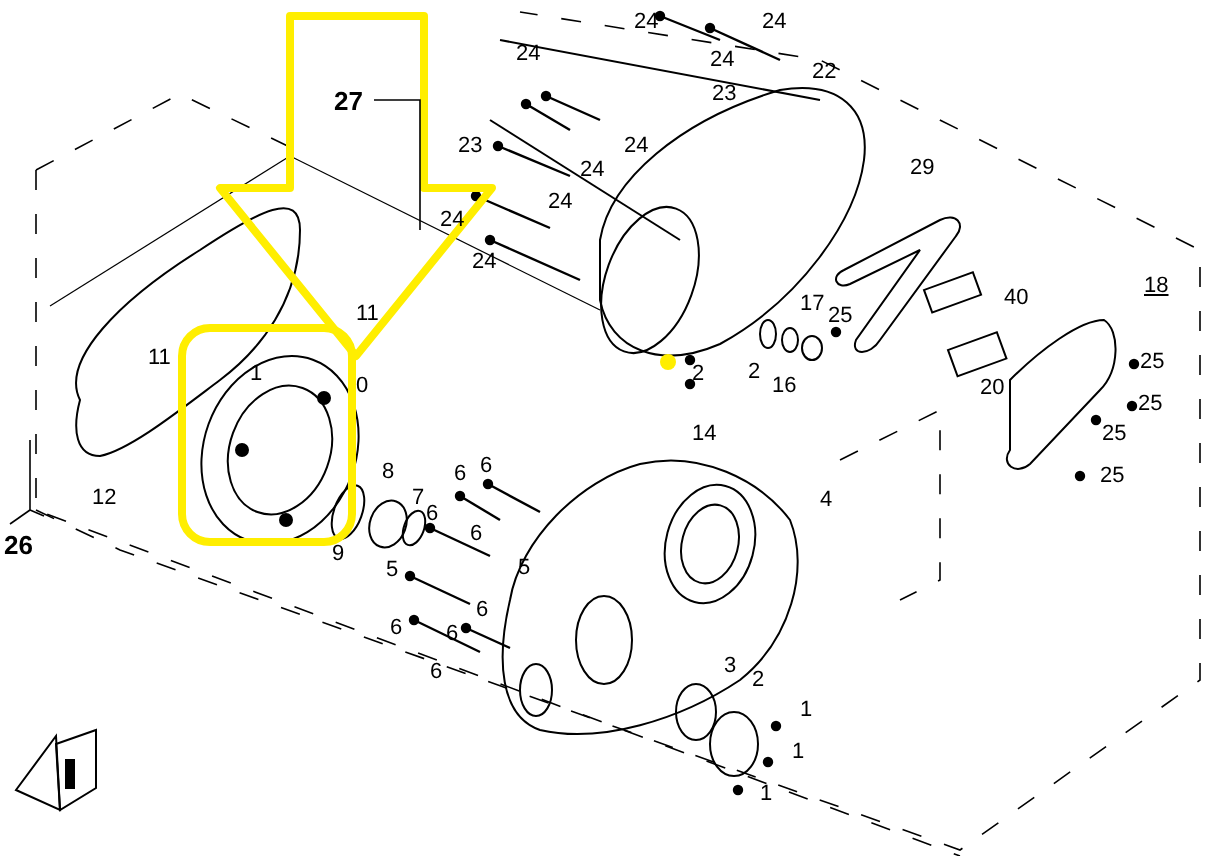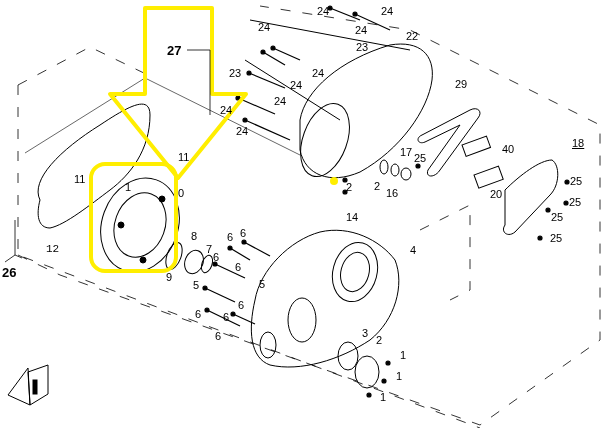--- a/index.html
+++ b/index.html
@@ -154,21 +154,21 @@
     <span class="lbl" style="left: 551px; top: 212px;">25</span>
     <span class="lbl" style="left: 550px; top: 233px;">25</span>
     <span class="lbl" style="left: 414px; top: 153px;">25</span>
     <span class="lbl" style="left: 400px; top: 147px;">17</span>
     <span class="lbl" style="left: 374px; top: 181px;">2</span>
     <span class="lbl" style="left: 386px; top: 188px;">16</span>
     <span class="lbl" style="left: 346px; top: 182px;">2</span>
     <span class="lbl" style="left: 346px; top: 212px;">14</span>
     <span class="lbl" style="left: 178px; top: 152px;">11</span>
     <span class="lbl" style="left: 74px; top: 174px;">11</span>
-    <span class="lbl" style="left: 46px; top: 244px; font-family: Liberation Mono, monospace;">12</span>
+    <span class="lbl" style="left: 46px; top: 244px;">12</span>
     <span class="lbl" style="left: 125px; top: 182px;">1</span>
     <span class="lbl" style="left: 178px; top: 188px;">0</span>
     <span class="lbl" style="left: 166px; top: 272px;">9</span>
     <span class="lbl" style="left: 191px; top: 231px;">8</span>
     <span class="lbl" style="left: 206px; top: 244px;">7</span>
     <span class="lbl" style="left: 227px; top: 232px;">6</span>
     <span class="lbl" style="left: 240px; top: 228px;">6</span>
     <span class="lbl" style="left: 213px; top: 252px;">6</span>
     <span class="lbl" style="left: 235px; top: 262px;">6</span>
     <span class="lbl" style="left: 193px; top: 280px;">5</span>

